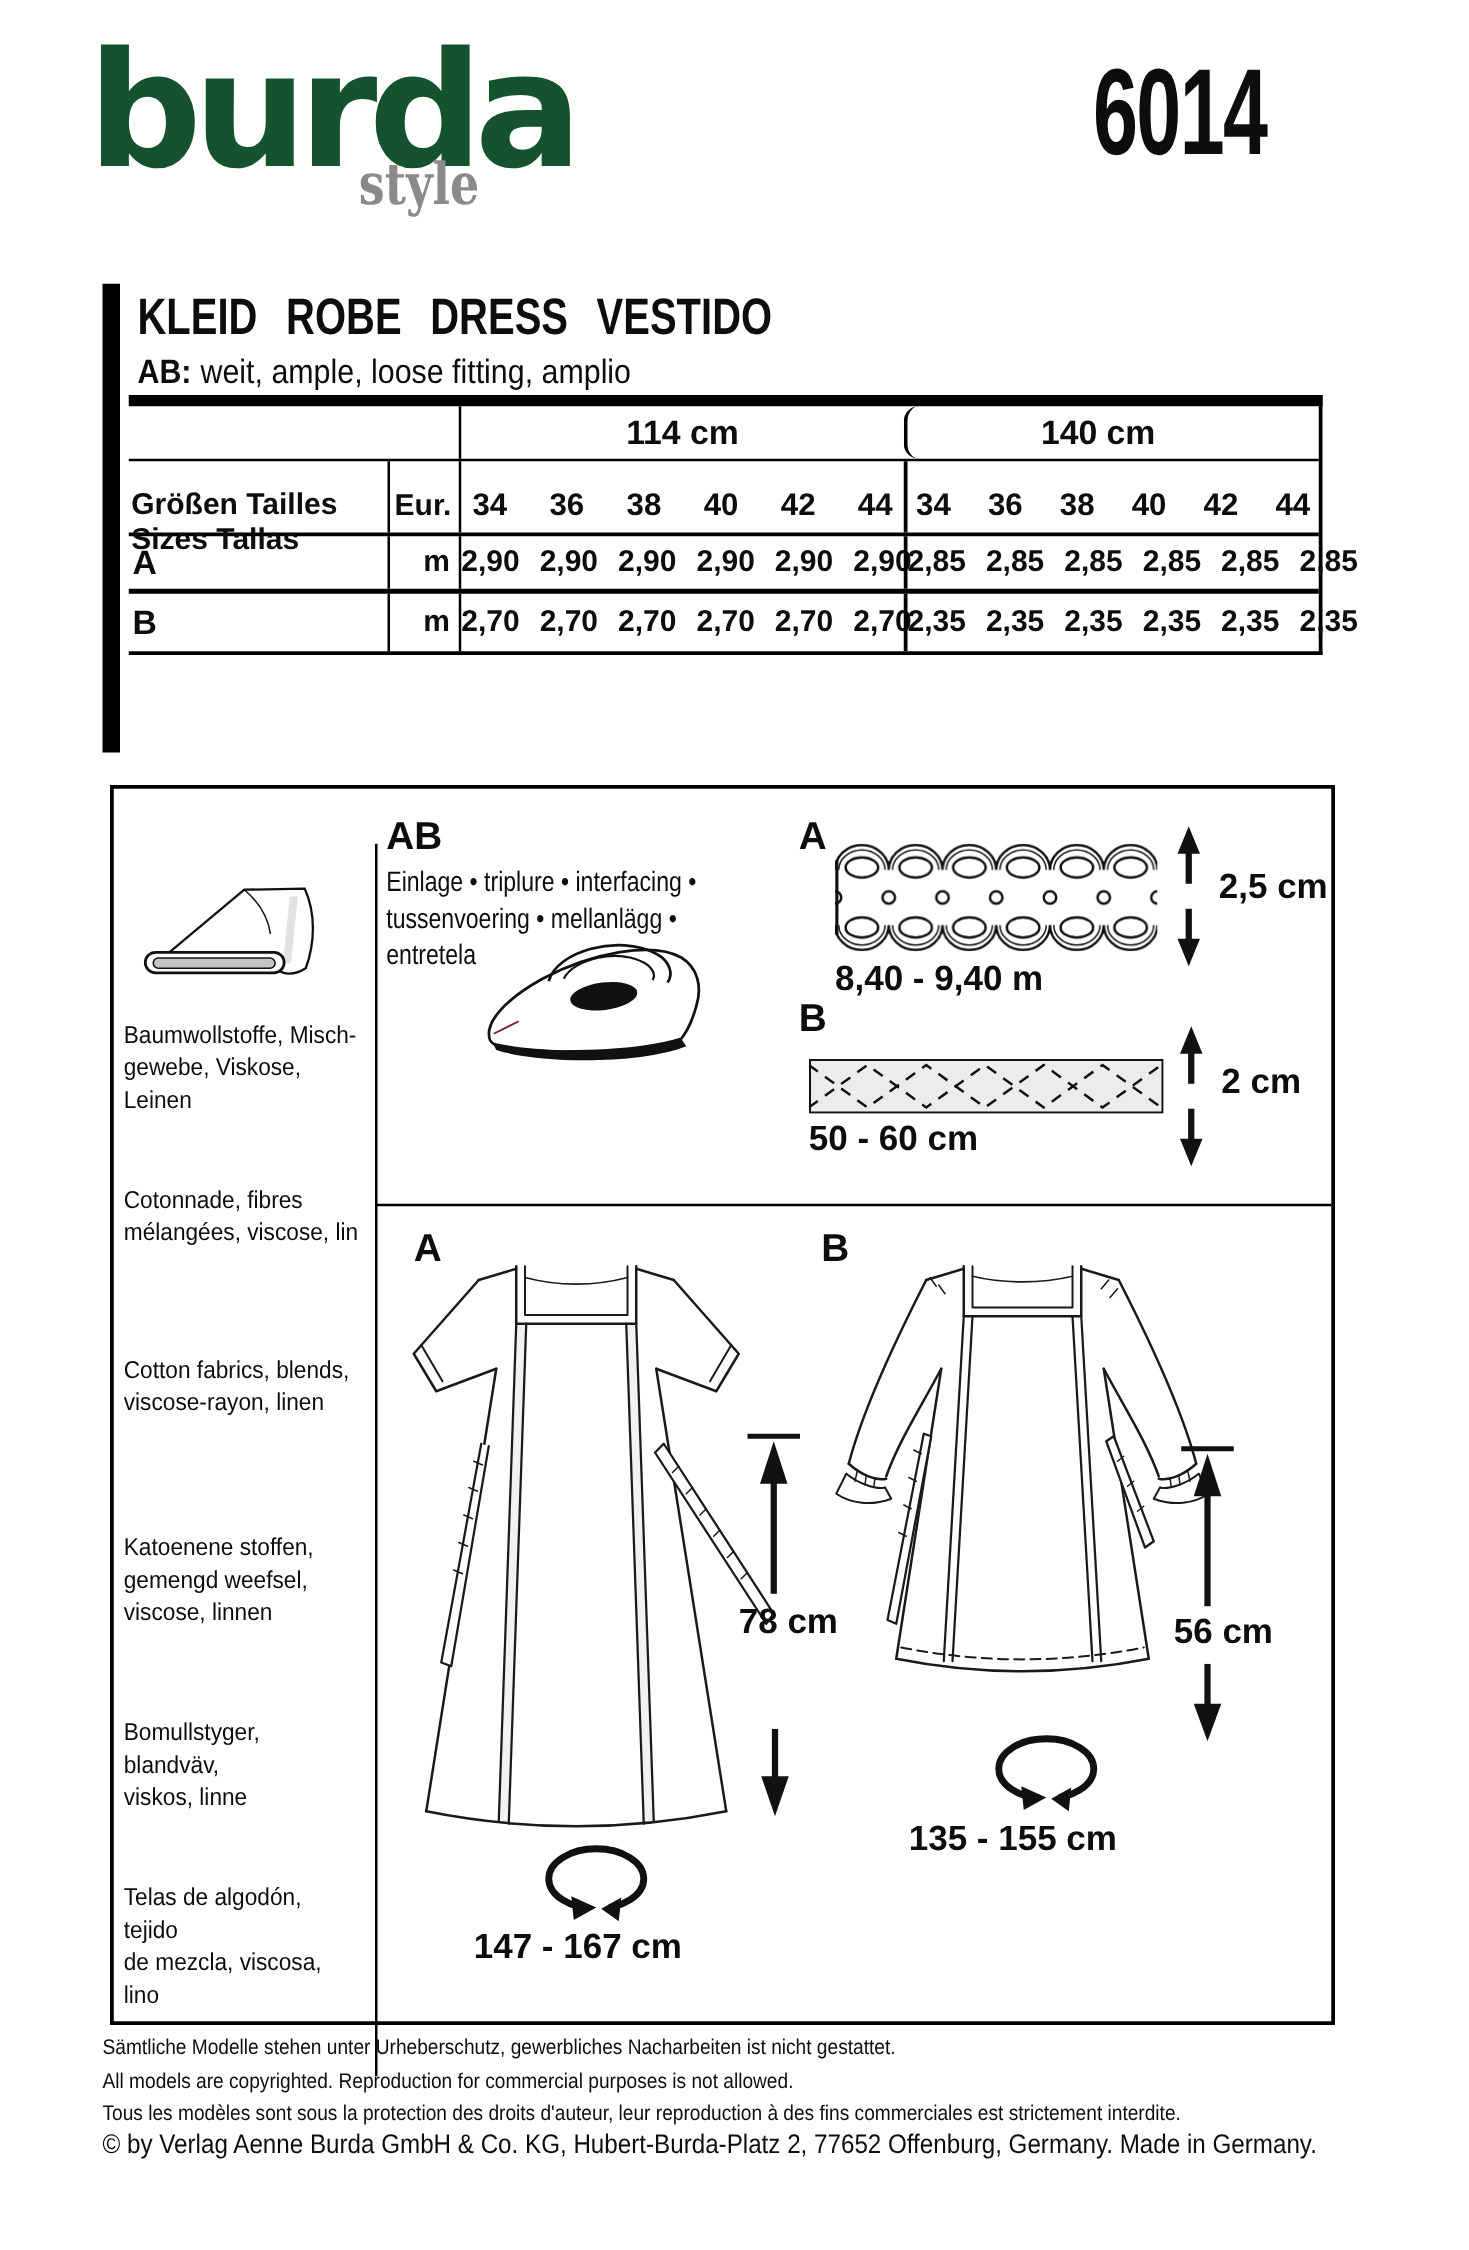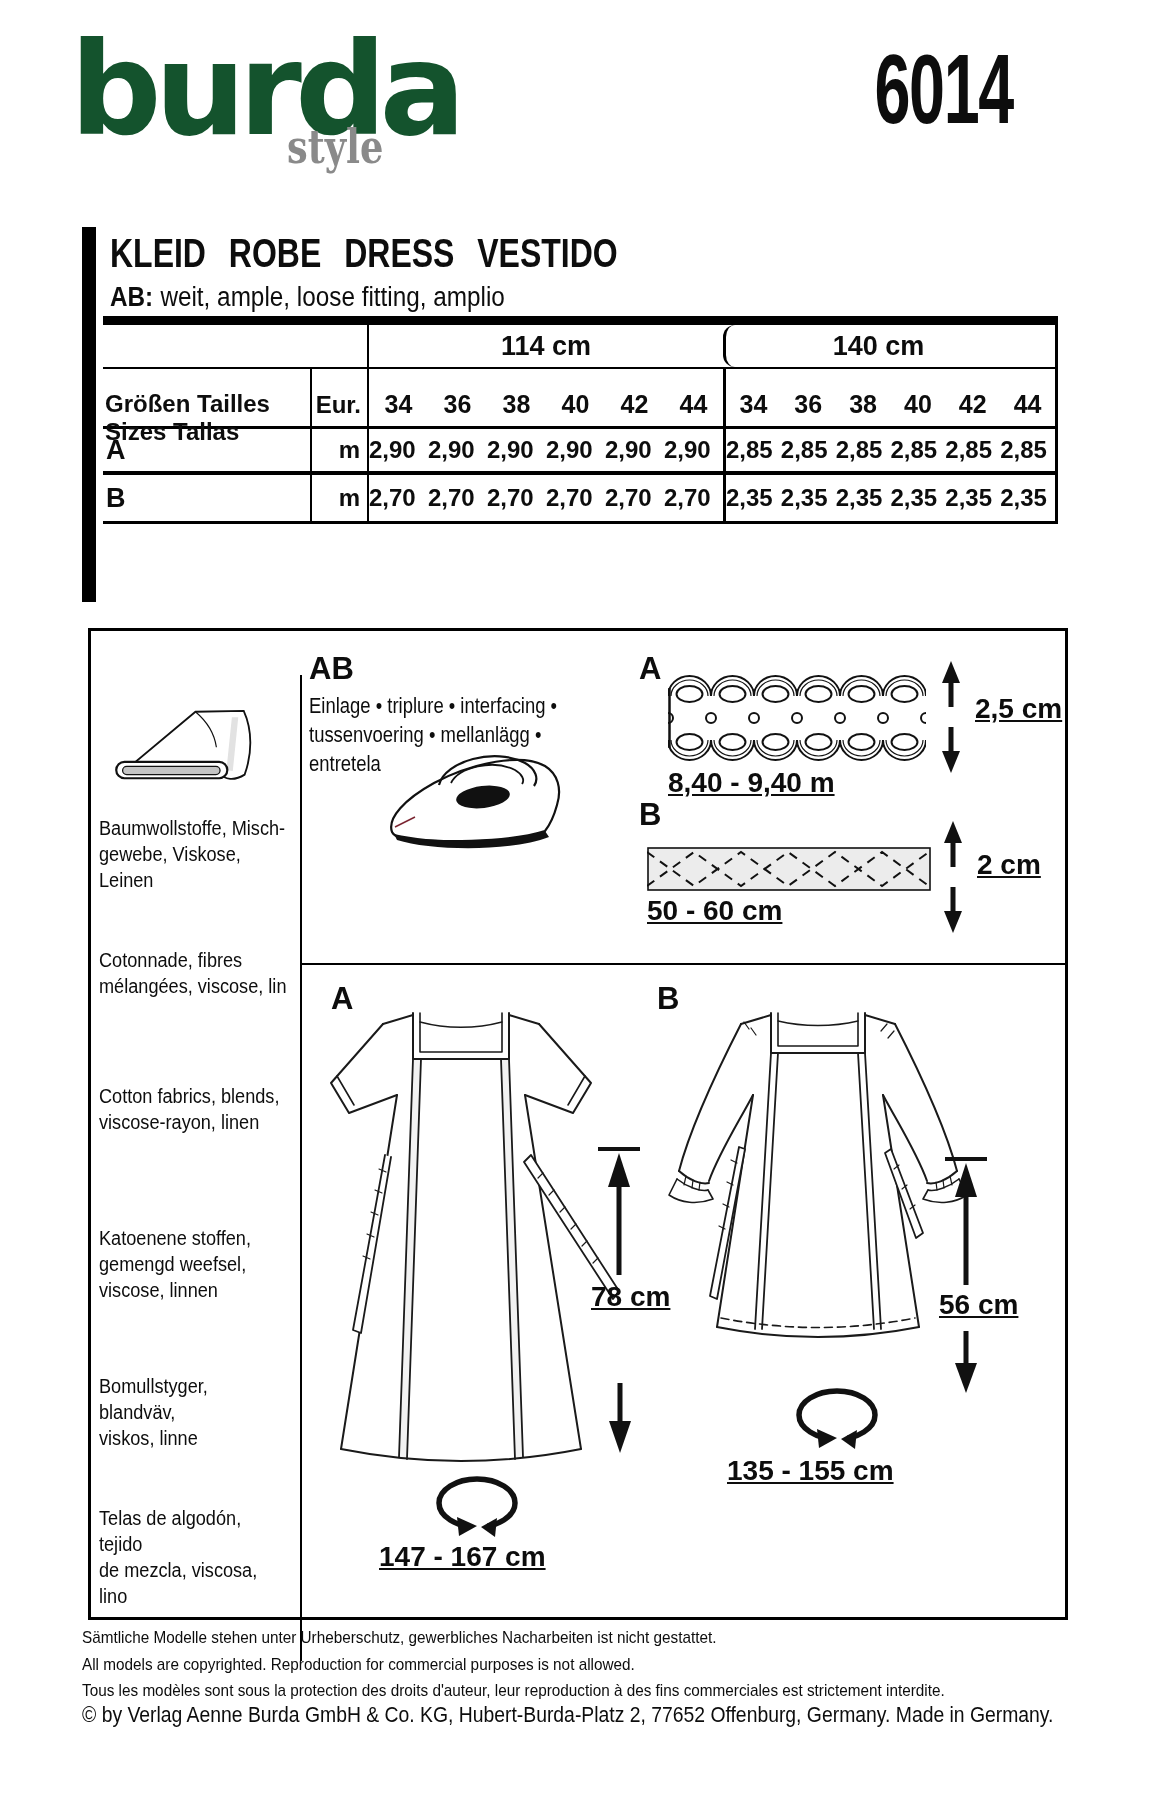--- a/index.html
+++ b/index.html
@@ -31,40 +31,40 @@
   .tr2{height:60px;border-bottom:3px solid #000;}
   .tr3{height:46px;border-bottom:4px solid #000;}
   .tr4{height:46px;}
   .sp{width:264px;}
   .wg{display:flex;align-items:center;justify-content:center;font:700 27px "Liberation Sans",sans-serif;}
   .wg114{width:356px;border-left:2px solid #000;}
   .wg140{width:308px;border-left:3px solid #000;border-radius:12px;}
   .lab{width:207px;font:700 24px/28px "Liberation Sans",sans-serif;padding:21px 0 0 2px;}
   .eur{width:57px;border-left:2px solid #000;display:flex;align-items:flex-end;justify-content:flex-end;
        font:700 24px "Liberation Sans",sans-serif;padding:0 6px 7px 0;}
-  .grp{display:flex;}
+  .grp{display:flex;gap:16px;}
   .g114{width:356px;border-left:2px solid #000;}
   .g140{width:332px;border-left:3px solid #000;}
   .grp .szc{flex:1;text-align:center;align-self:flex-end;padding-bottom:7px;font:700 25px "Liberation Sans",sans-serif;}
   .grp .valc{flex:1;text-align:left;align-self:center;font:700 24px "Liberation Sans",sans-serif;}
   .rl{width:207px;display:flex;align-items:center;font:700 27px "Liberation Sans",sans-serif;padding-left:3px;}
   .ru{width:57px;border-left:2px solid #000;display:flex;align-items:center;justify-content:flex-end;
       font:700 24px "Liberation Sans",sans-serif;padding-right:7px;}
 
   
   #main-box{left:88px;top:628px;width:974px;height:986px;border:3px solid #000;}
   #left-col{position:absolute;left:0;top:0;width:209px;height:100%;border-right:2px solid #000;margin-top:44px;}
   .fab{position:absolute;left:8px;width:202px;font:400 19.5px/26px "Liberation Sans",sans-serif;
        white-space:pre-line;transform:scaleX(.93);transform-origin:left top;}
   #sec-divider{position:absolute;left:209px;top:332px;right:0;height:2px;background:#000;}
 
   .view-label{font:700 31px "Liberation Sans",sans-serif;}
   #interfacing-text{left:218px;top:60px;font:400 22.5px/29px "Liberation Sans",sans-serif;white-space:pre-line;
        transform:scaleX(.82);transform-origin:left top;}
-  .dim{font:700 28px "Liberation Sans",sans-serif;white-space:nowrap;text-decoration:underline;}
+  .dim{font:700 28px "Liberation Sans",sans-serif;white-space:nowrap;}
   .dimc{text-align:left;}
 
   
   .foot{left:82px;font:400 17px "Liberation Sans",sans-serif;white-space:nowrap;
         transform:scaleX(.9);transform-origin:left top;}
   #f4{left:82px;top:1703px;font:400 21.5px "Liberation Sans",sans-serif;white-space:nowrap;
         transform:scaleX(.9);transform-origin:left top;}
 
   svg{display:block;}
 </style>

